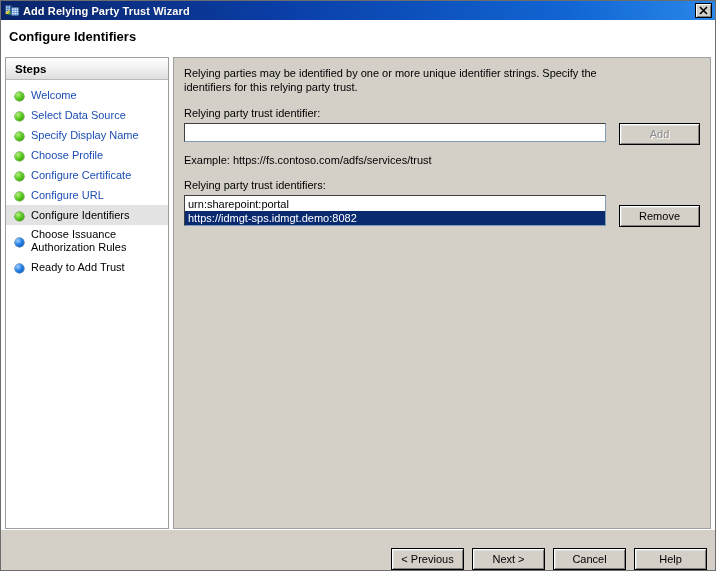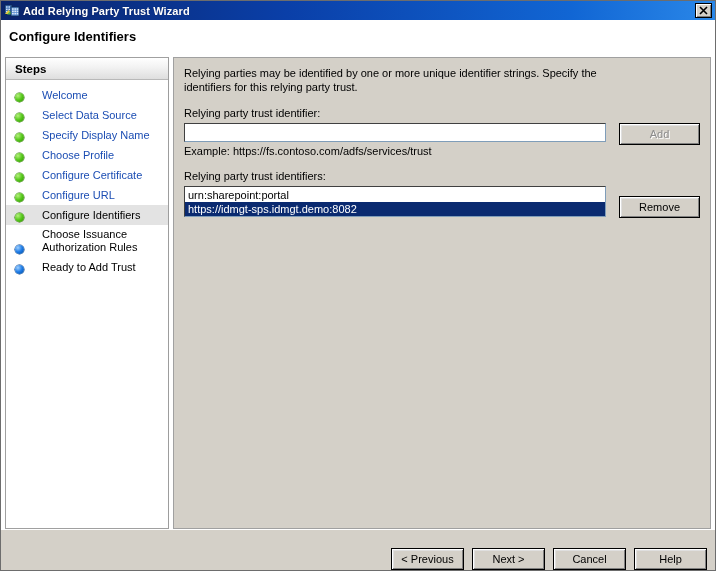--- a/index.html
+++ b/index.html
@@ -129,26 +129,25 @@
     font-size: 11.5px;
     color: #000000;
   }
   .steps-list {
     flex: 1 1 auto;
     padding-top: 5px;
     background: #ffffff;
   }
   .step {
     display: flex;
-    align-items: flex-end;
+    align-items: center;
     padding: 3px 6px 3px 9px;
     box-sizing: border-box;
     min-height: 20px;
     cursor: default;
-    gap: 11px;
   }
   .step.current {
     background: #e3e3e3;
   }
   .bullet {
     width: 9px;
     height: 9px;
     border-radius: 50%;
     margin-top: 3px;
     margin-right: 7px;
@@ -213,20 +212,21 @@
     border-left-color: #404040;
     font-family: "Liberation Sans", sans-serif;
     font-size: 11px;
     padding: 1px 2px;
     color: #000;
     outline: none;
   }
   .example-text {
     font-size: 11px;
     color: #000000;
+    margin-top: 9px;
     margin-bottom: 13px;
   }
   .btn {
     font-family: "Liberation Sans", sans-serif;
     font-size: 11px;
     background: #d4d0c8;
     border: 1px solid #000000;
     box-shadow: inset 1px 1px 0 #ffffff, inset -1px -1px 0 #808080, inset 2px 2px 0 #dfdfdf;
     color: #000000;
     cursor: default;

